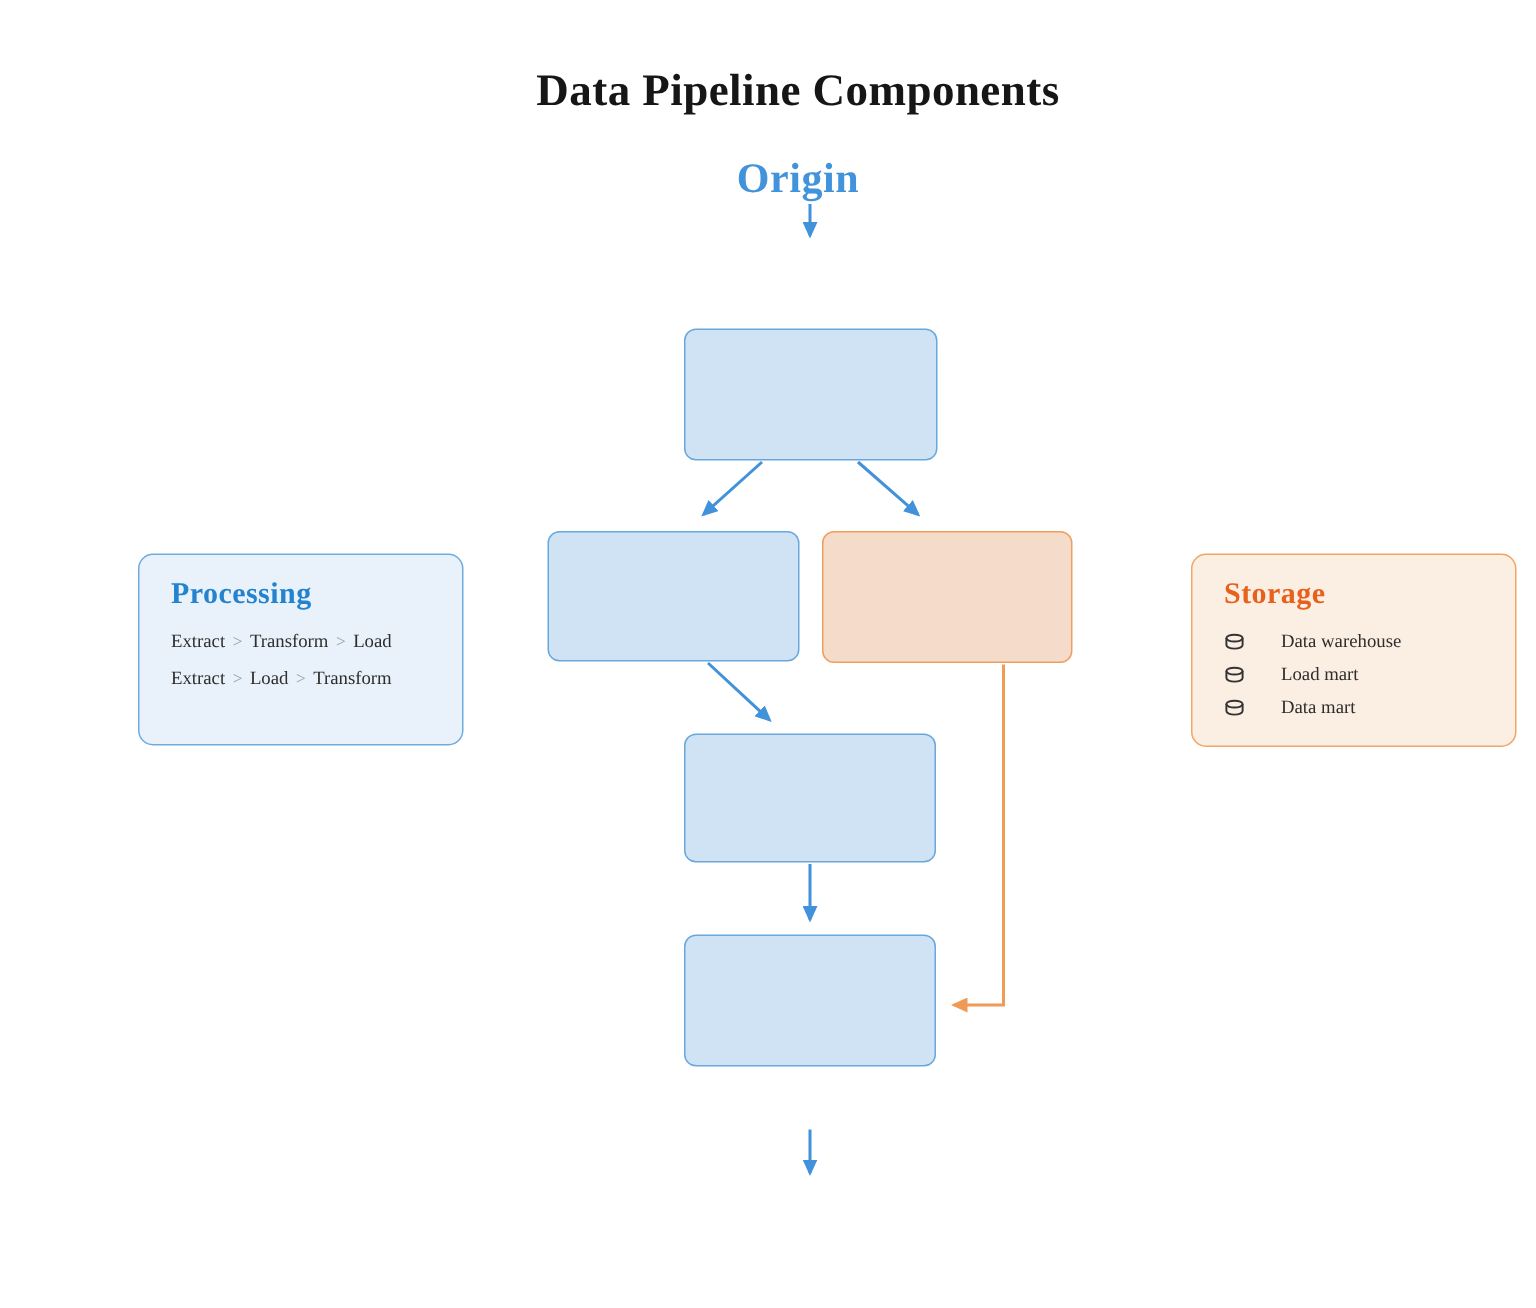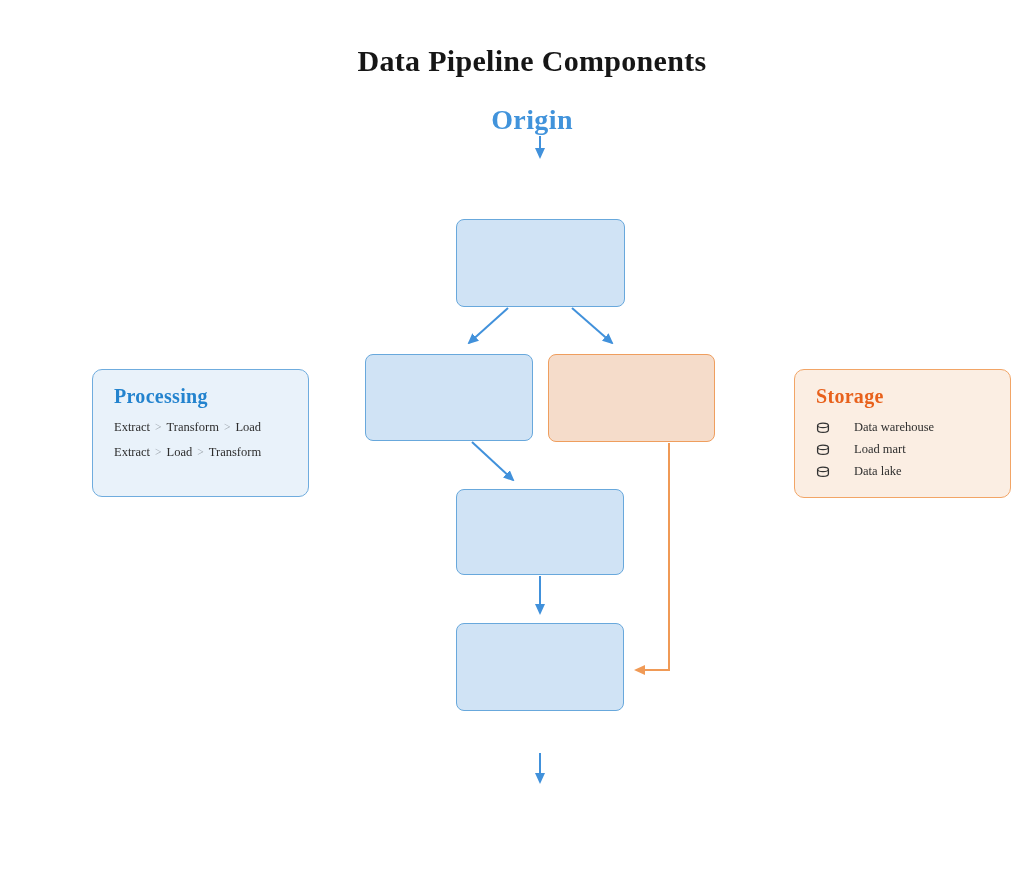--- a/index.html
+++ b/index.html
@@ -106,18 +106,18 @@
         <ellipse cx="7" cy="3.4" rx="5.4" ry="2.3"></ellipse>
         <path d="M1.6,3.4 V8 c0,1.35 2.4,2.4 5.4,2.4 s5.4,-1.05 5.4,-2.4 V3.4"></path>
       </svg>
       <span>Load mart</span>
     </div>
     <div class="storage-item">
       <svg class="db-icon" width="14" height="12" viewBox="0 0 14 12">
         <ellipse cx="7" cy="3.4" rx="5.4" ry="2.3"></ellipse>
         <path d="M1.6,3.4 V8 c0,1.35 2.4,2.4 5.4,2.4 s5.4,-1.05 5.4,-2.4 V3.4"></path>
       </svg>
-      <span>Data lake</span>
+      <span>Data mart</span>
     </div>
   </aside>
 
 
 </div>
 
 </body></html>

